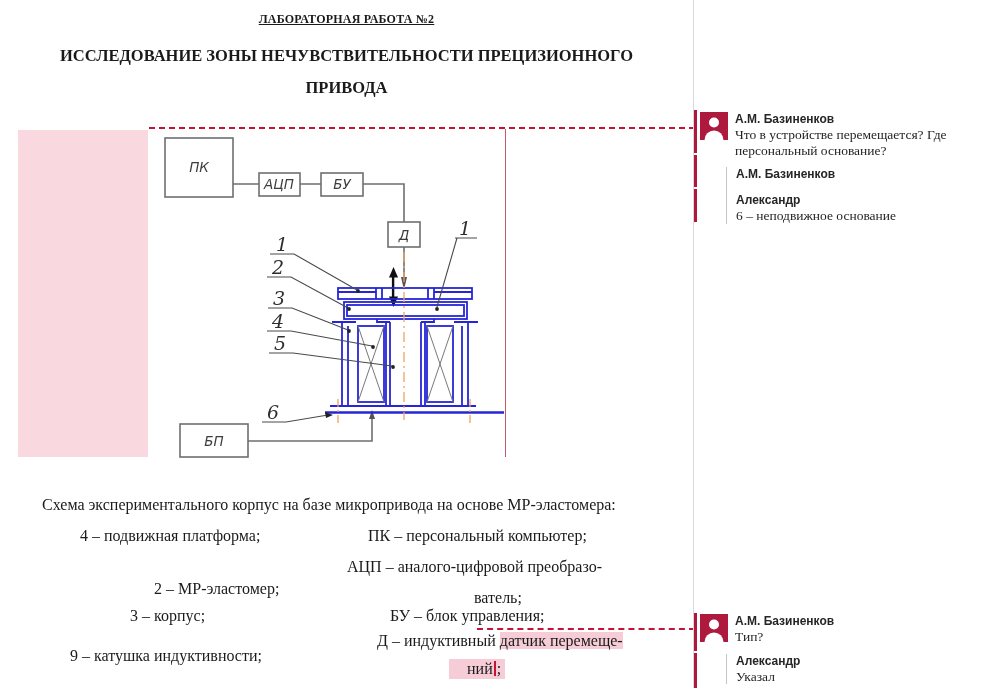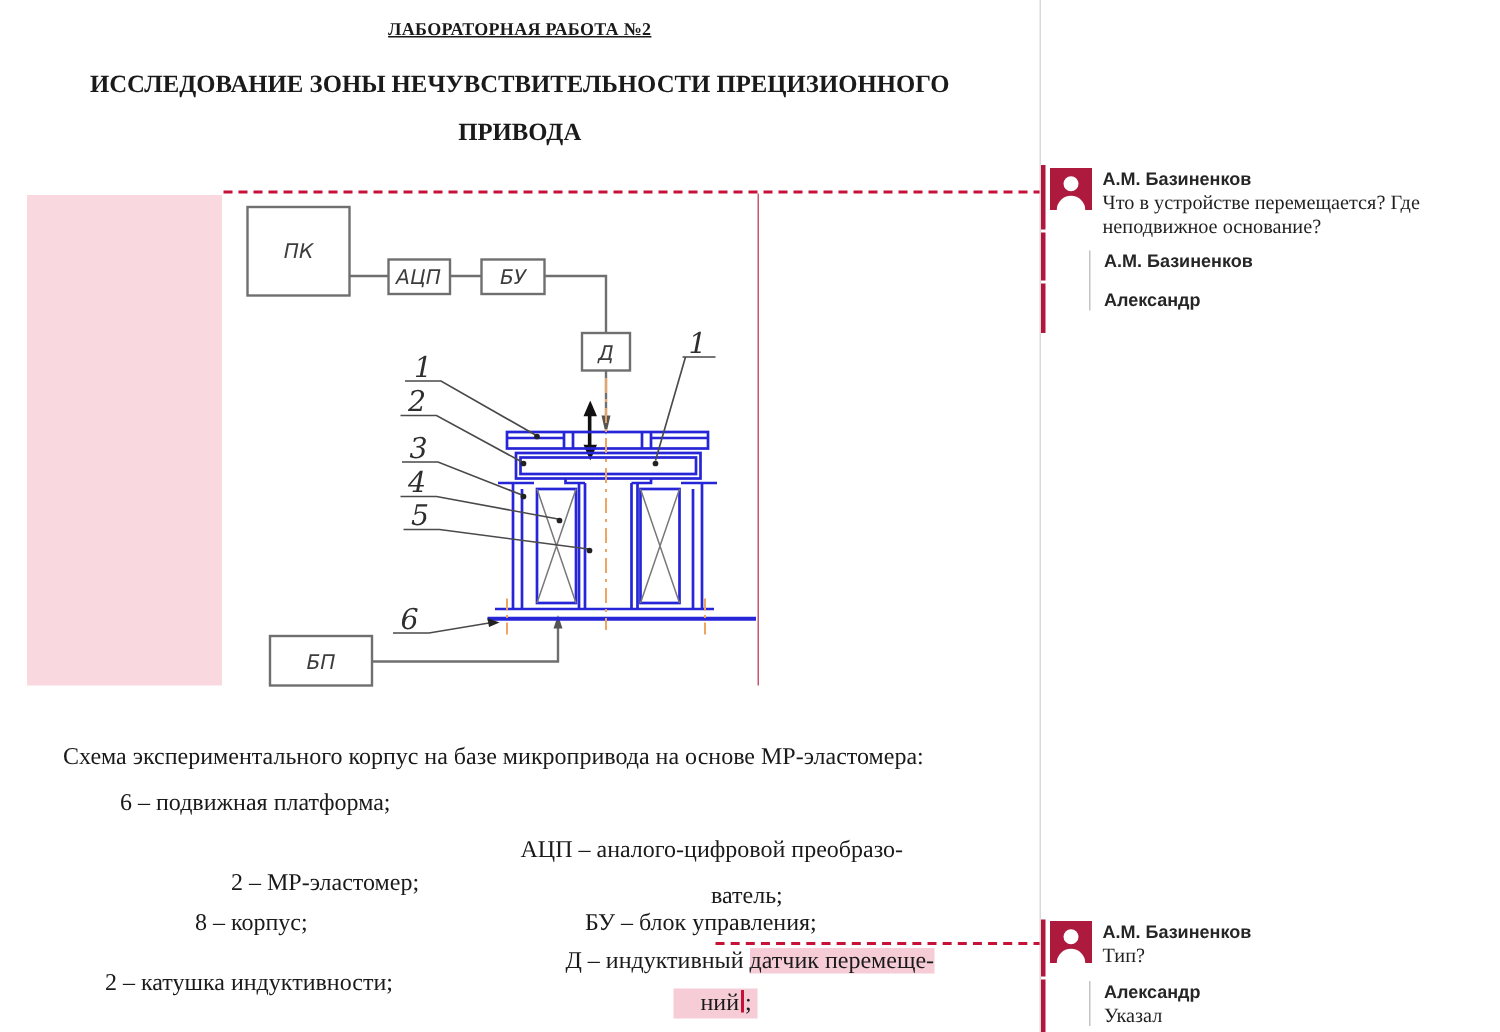--- a/index.html
+++ b/index.html
@@ -130,53 +130,55 @@
     <text class="part-num" x="276" y="251">1</text>
     <text class="part-num" x="272" y="274">2</text>
     <text class="part-num" x="273" y="305">3</text>
     <text class="part-num" x="272" y="328">4</text>
     <text class="part-num" x="274" y="350">5</text>
     <text class="part-num" x="267" y="419">6</text>
     <text class="part-num" x="459" y="235">1</text>
   </svg>
 
   <div class="abs cap" style="left:42px;top:496px;">Схема экспериментального корпус на базе микропривода на основе МР-эластомера:</div>
-  <div class="abs cap" style="left:80px;top:527px;">6 – подвижная платформа;</div>
+  <div class="abs cap" style="left:80px;top:527px;">4 – подвижная платформа;</div>
+  <div class="abs cap" style="left:368px;top:527px;">ПК – персональный компьютер;</div>
   <div class="abs cap" style="left:347px;top:558px;">АЦП – аналого-цифровой преобразо-</div>
   <div class="abs cap" style="left:107px;top:580px;margin-left:47px;">2 – МР-эластомер;</div>
   <div class="abs cap" style="left:474px;top:589px;">ватель;</div>
-  <div class="abs cap" style="left:130px;top:607px;">8 – корпус;</div>
+  <div class="abs cap" style="left:130px;top:607px;">3 – корпус;</div>
   <div class="abs cap" style="left:377px;top:632px;"><span>Д – индуктивный </span><span class="hl">датчик перемеще-</span></div>
   <div class="abs cap" style="left:390px;top:607px;">БУ – блок управления;</div>
-  <div class="abs cap" style="left:70px;top:647px;">2 – катушка индуктивности;</div>
+  <div class="abs cap" style="left:70px;top:647px;">9 – катушка индуктивности;</div>
   <div class="abs cap" style="left:449px;top:660px;"><span class="hl" style="padding:1px 4px 2px 18px;"><span>ний</span><span class="caret"></span><span>;</span></span></div>
 
   <div class="abs bracket" style="top:110px;height:43px;"></div>
   <div class="abs bracket" style="top:155px;height:32px;"></div>
   <div class="abs bracket" style="top:189px;height:33px;"></div>
   <div class="abs bracket" style="top:613px;height:38px;"></div>
   <div class="abs bracket" style="top:653px;height:35px;"></div>
 
   <div class="abs thread" style="top:110px;">
     <div class="c-head">
       <div class="avatar">
         <svg width="28" height="28" viewBox="0 0 28 28">
           <circle cx="14" cy="10.5" r="5" fill="#fff"></circle>
           <path d="M4.5,28 a9.5,9.5 0 0 1 19,0 Z" fill="#fff"></path>
         </svg>
       </div>
       <div class="c-author">А.М. Базиненков</div>
-      <div class="c-text root-text">Что в устройстве перемещается? Где неподвижное основание?</div>
+      <div class="c-text root-text">Что в устройстве перемещается? Где персональный основание?</div>
     </div>
     <div class="replies">
       <div class="reply">
         <div class="c-author">А.М. Базиненков</div>
       </div>
       <div class="reply">
         <div class="c-author">Александр</div>
+        <div class="c-text">6 – неподвижное основание</div>
       </div>
     </div>
   </div>
 
   <div class="abs thread" style="top:612px;">
     <div class="c-head">
       <div class="avatar">
         <svg width="28" height="28" viewBox="0 0 28 28">
           <circle cx="14" cy="10.5" r="5" fill="#fff"></circle>
           <path d="M4.5,28 a9.5,9.5 0 0 1 19,0 Z" fill="#fff"></path>

